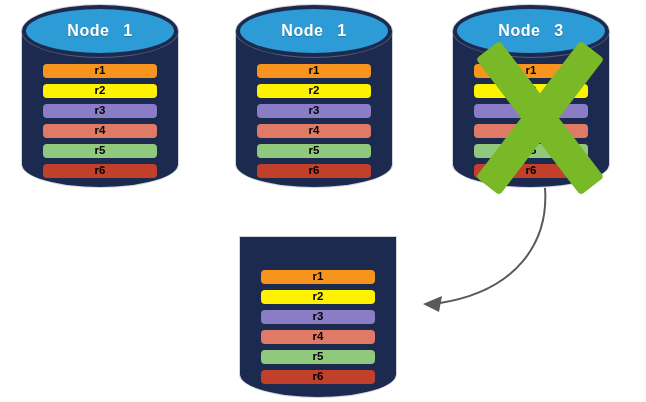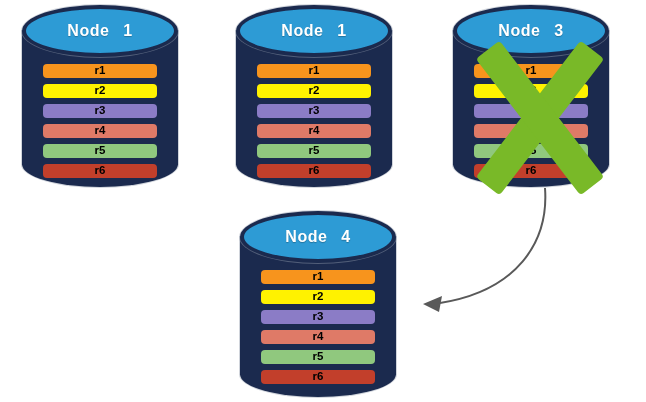--- a/index.html
+++ b/index.html
@@ -138,23 +138,20 @@
     <div class="bar c5" style="background: rgb(194, 63, 43);">r6</div>
   </div>
   <div class="fail-x">
     <div class="xs xa"></div>
     <div class="xs xb"></div>
   </div>
 </div>
 
 <div class="node" style="left:240px;top:211px;height:186px;">
   <div class="cyl-body"></div>
-  <div class="cyl-top">
-    <span class="node-title">Node 4</span>
-  </div>
   <div class="bars">
     <div class="bar c0" style="background: rgb(247, 148, 29);">r1</div>
     <div class="bar c1" style="background: rgb(255, 242, 0);">r2</div>
     <div class="bar c2" style="background: rgb(139, 124, 198);">r3</div>
     <div class="bar c3" style="background: rgb(223, 122, 103);">r4</div>
     <div class="bar c4" style="background: rgb(144, 200, 126);">r5</div>
     <div class="bar c5" style="background: rgb(194, 63, 43);">r6</div>
   </div>
 </div>
 

